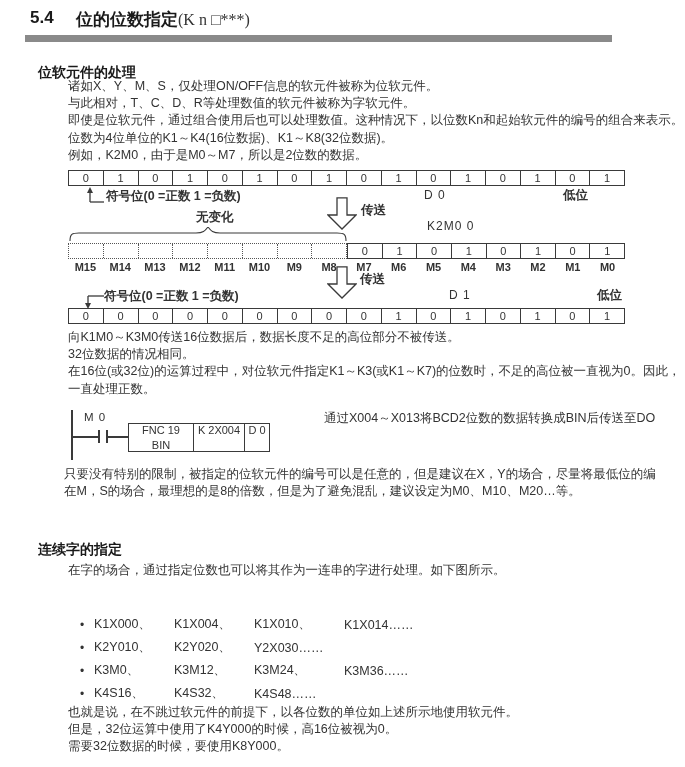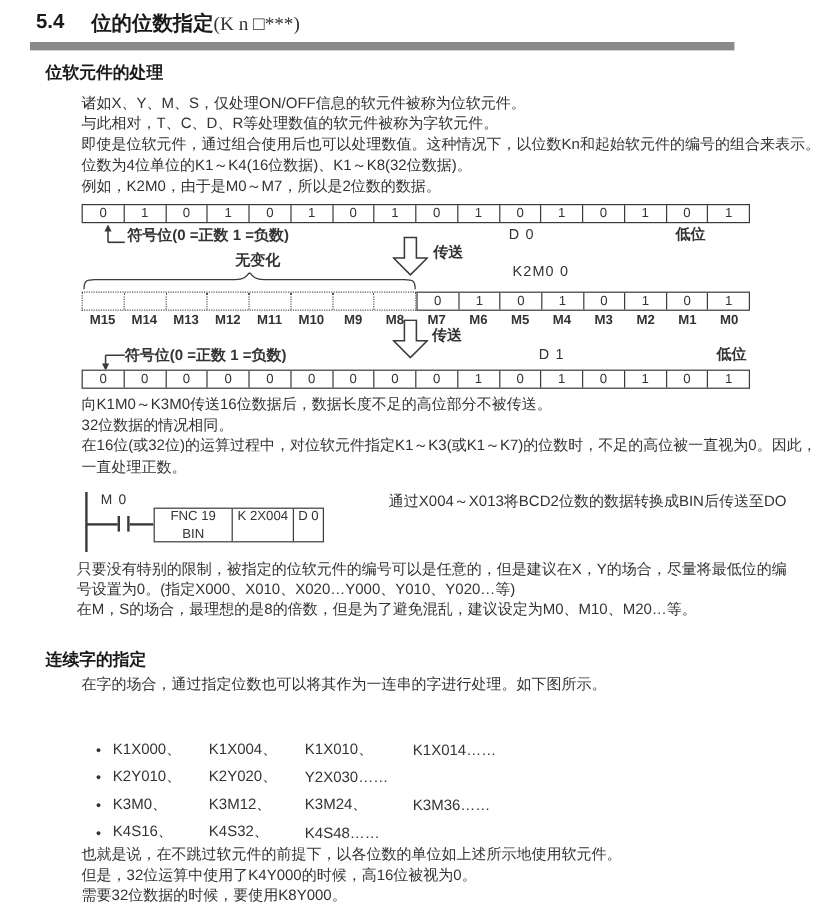--- a/index.html
+++ b/index.html
@@ -44,21 +44,21 @@
 </style>
 </head>
 <body>
 
 <div class="abs h1num" style="left:30px;top:8px;">5.4</div>
 <div class="abs" style="left:76px;top:8px;">
   <span class="h1title">位的位数指定</span><span class="h1suffix">(K n □***)</span>
 </div>
 <div class="abs rule" style="left:25px;top:35px;width:587px;"></div>
 
-<div class="abs h2" style="left:38px;top:52px;">位软元件的处理</div>
+<div class="abs h2" style="left:38px;top:64px;">位软元件的处理</div>
 
 <div class="abs" style="left:68px;top:78px;">
   <div class="line">诸如X、Y、M、S，仅处理ON/OFF信息的软元件被称为位软元件。</div>
   <div class="line">与此相对，T、C、D、R等处理数值的软元件被称为字软元件。</div>
   <div class="line">即使是位软元件，通过组合使用后也可以处理数值。这种情况下，以位数Kn和起始软元件的编号的组合来表示。</div>
   <div class="line">位数为4位单位的K1～K4(16位数据)、K1～K8(32位数据)。</div>
   <div class="line">例如，K2M0，由于是M0～M7，所以是2位数的数据。</div>
 </div>
 
 <div class="abs bitrow" style="left:68px;top:170px;width:557px;">
@@ -193,21 +193,20 @@
       <div>BIN</div>
     </div>
     <div class="lcell" style="width:50px;">K 2X004</div>
     <div class="lcell" style="flex:1;">D 0</div>
   </div>
   <div class="abs line" style="left:300px;top:410px;margin-left:24px;">通过X004～X013将BCD2位数的数据转换成BIN后传送至DO</div>
 </div>
 
 <div class="abs" style="left:64px;top:466px;">
   <div class="line">只要没有特别的限制，被指定的位软元件的编号可以是任意的，但是建议在X，Y的场合，尽量将最低位的编</div>
-  <div class="line">号设置为0。(指定X000、X010、X020…Y000、Y010、Y020…等)</div>
   <div class="line">在M，S的场合，最理想的是8的倍数，但是为了避免混乱，建议设定为M0、M10、M20…等。</div>
 </div>
 
 <div class="abs h2" style="left:38px;top:541px;">连续字的指定</div>
 
 <div class="abs" style="left:68px;top:562px;">
   <div class="line">在字的场合，通过指定位数也可以将其作为一连串的字进行处理。如下图所示。</div>
 </div>
 
 <div class="abs" style="left:80px;top:613px;width:520px;">

